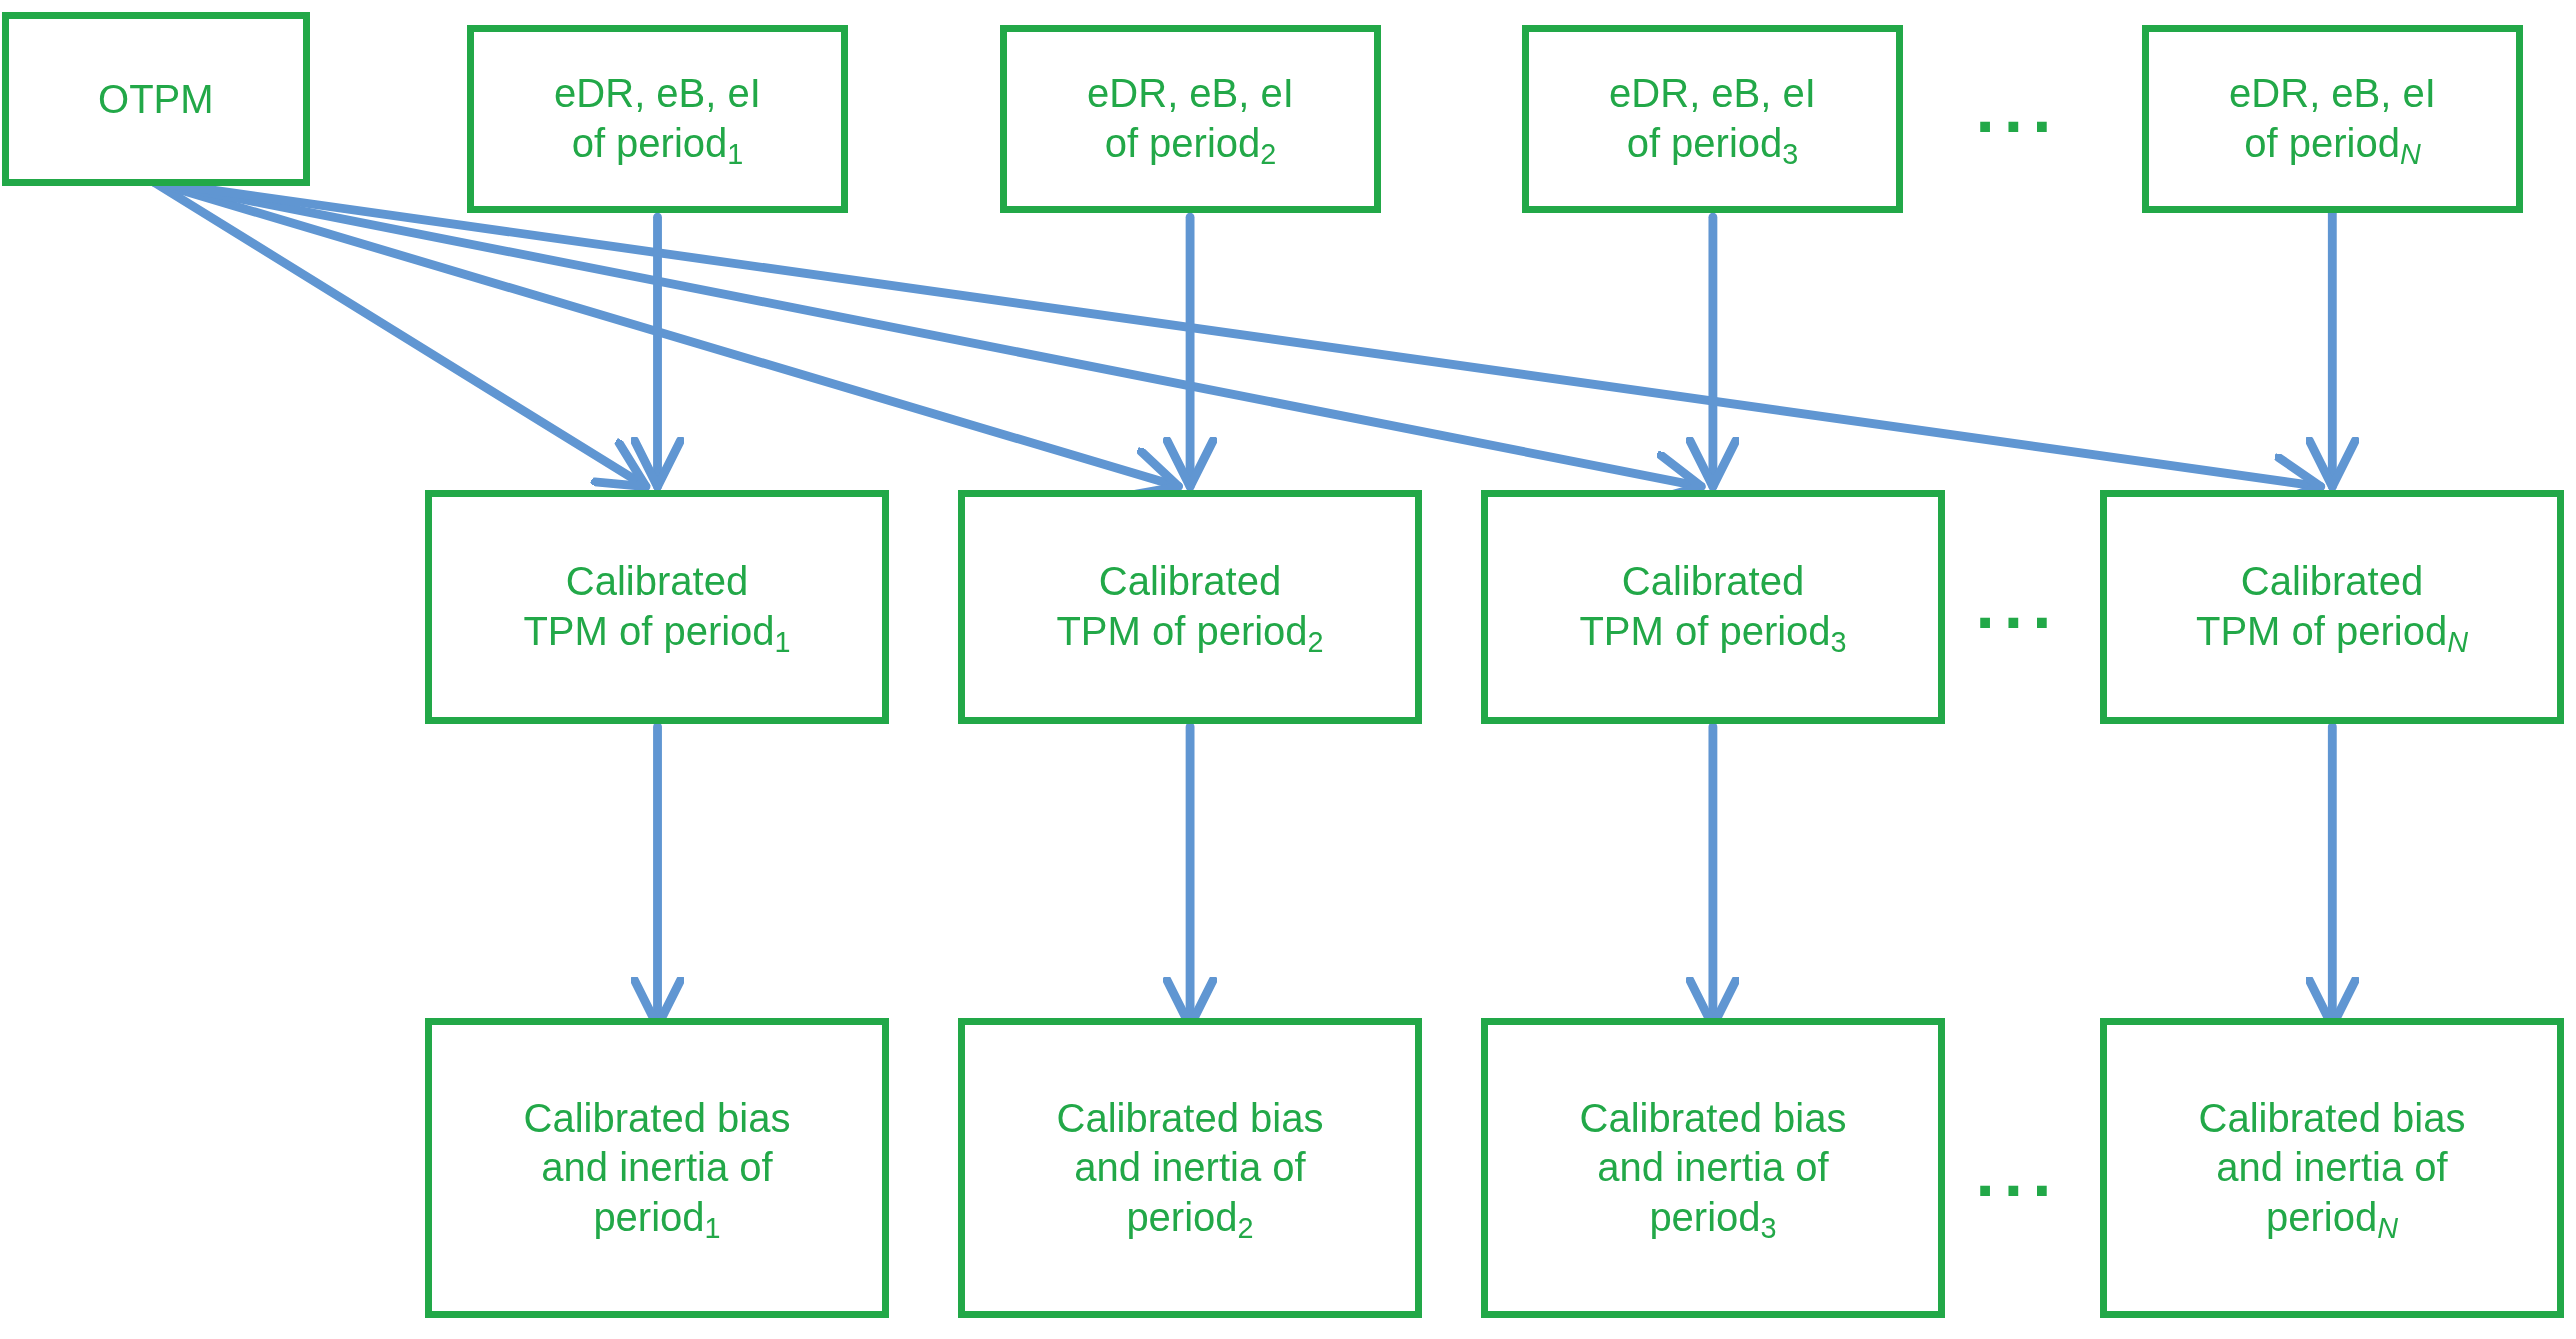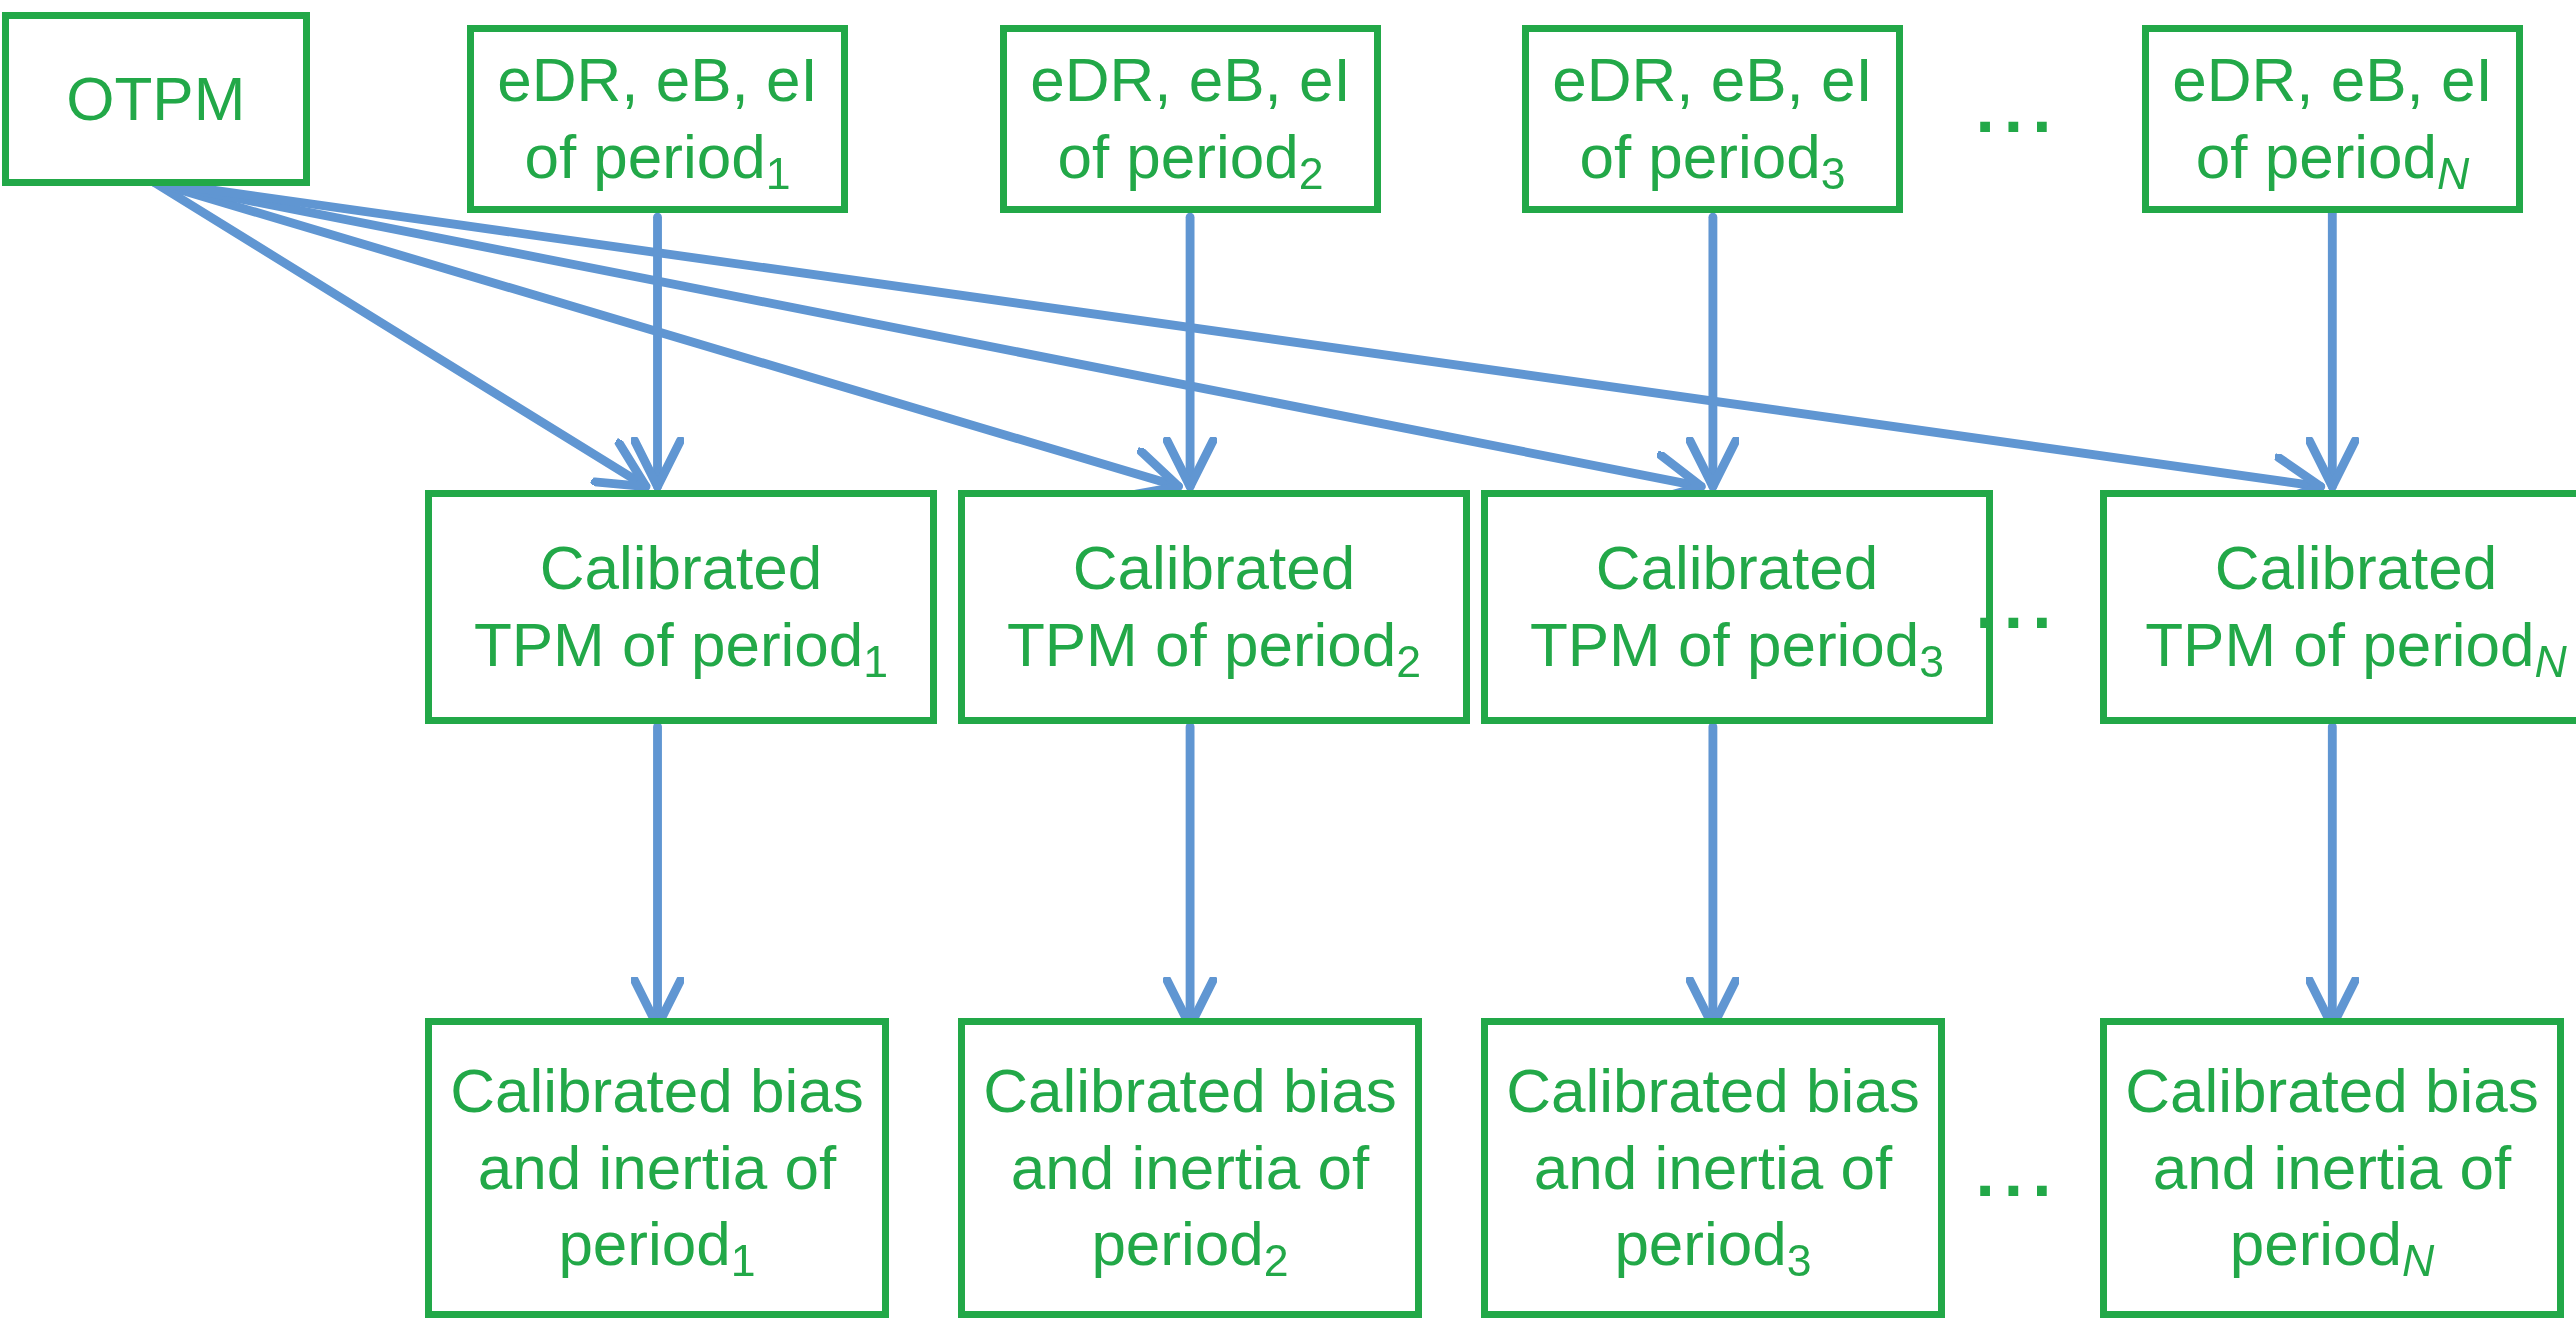--- a/index.html
+++ b/index.html
@@ -14,29 +14,29 @@
   .arrow{stroke:var(--blue);stroke-width:10;stroke-linecap:round;fill:none;}
   .arrowhead-path{fill:none;stroke:var(--blue);stroke-width:1;stroke-linecap:round;stroke-linejoin:round;}
   .box{
     position:absolute;
     box-sizing:border-box;
     border:7px solid var(--green);
     background:#fff;
     color:var(--green);
     display:flex;align-items:center;justify-content:center;
     text-align:center;
-    font-size:62px;line-height:1.24;
+    font-size:40px;line-height:1.24;
     white-space:nowrap;
   }
   .box .lines{display:block;}
   .sub{font-size:72%;position:relative;top:0.24em;}
   .it{font-style:italic;}
   .box-otpm{left:1.8px;top:12.4px;width:308px;height:174px;}
   .r-top{top:25px;height:188px;width:381px;align-items:center;}
-  .r-mid{top:490px;height:234px;width:512px;}
+  .r-mid{top:490px;height:234px;width:464px;}
   .r-bot{top:1018px;height:300px;width:464px;}
   .c1.r-top{left:467px;}  .c2.r-top{left:1000px;}  .c3.r-top{left:1522px;}  .cN.r-top{left:2142px;}
   .c1.r-mid{left:425px;}  .c2.r-mid{left:958px;}  .c3.r-mid{left:1481px;}  .cN.r-mid{left:2100px;}
   .c1.r-bot{left:425px;}  .c2.r-bot{left:958px;}  .c3.r-bot{left:1481px;}  .cN.r-bot{left:2100px;}
   .ellipsis{
     position:absolute;
     width:106px;height:85px;line-height:85px;
     text-align:center;
     color:var(--green);
     font-size:69px;font-weight:700;

